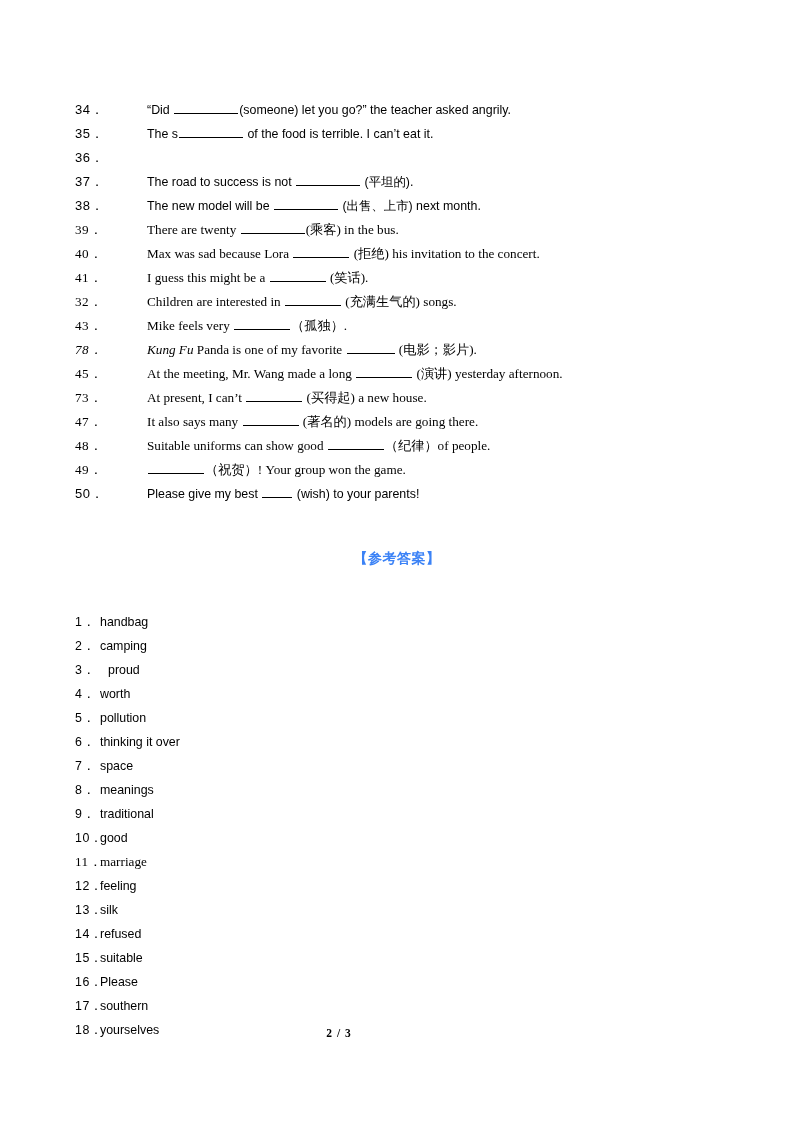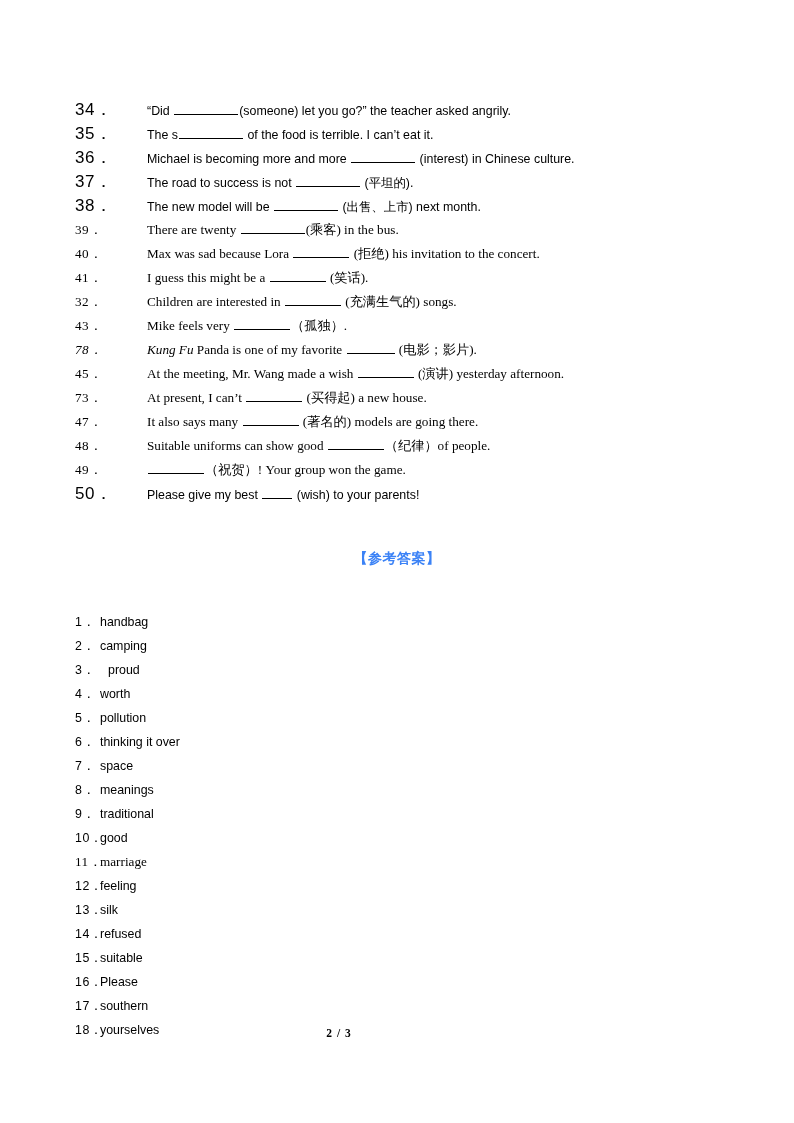--- a/index.html
+++ b/index.html
@@ -29,21 +29,21 @@
     display: flex;
     align-items: baseline;
     height: 24px;
     white-space: nowrap;
     font-size: 12.4px;
     line-height: 24px;
   }
   .q-num {
     width: 24px;
     flex: 0 0 24px;
-    font-size: 17px;
+    font-size: 13px;
     letter-spacing: 0.5px;
   }
   .q-text {
     font-size: 12.4px;
     margin-left: 48px;
   }
   
   .q-row.sans .q-num,
   .q-row.sans .q-text { font-family: "Liberation Sans", sans-serif; }
   
@@ -127,21 +127,20 @@
       <div class="q-row sans">
         <span class="q-num">34．</span>
         <span class="q-text"><span>“Did </span><span class="blank b-lg"></span><span>(someone) let you go?” the teacher asked angrily.</span></span>
       </div>
       <div class="q-row sans">
         <span class="q-num">35．</span>
         <span class="q-text"><span>The s</span><span class="blank b-lg"></span><span> of the food is terrible. I can’t eat it.</span></span>
       </div>
       <div class="q-row sans">
         <span class="q-num">36．</span>
-        <span class="q-text"><span>Michael is becoming more and more </span><span class="blank b-lg"></span><span> (interest) in Chinese culture.</span></span>
       </div>
       <div class="q-row sans">
         <span class="q-num">37．</span>
         <span class="q-text"><span>The road to success is not </span><span class="blank b-lg"></span><span> (平坦的).</span></span>
       </div>
       <div class="q-row sans">
         <span class="q-num">38．</span>
         <span class="q-text"><span>The new model will be </span><span class="blank b-lg"></span><span> (出售、上市) next month.</span></span>
       </div>
       <div class="q-row serif">
@@ -163,21 +162,21 @@
       <div class="q-row serif">
         <span class="q-num">43．</span>
         <span class="q-text"><span>Mike feels very  </span><span class="blank b-md"></span><span>（孤独）.</span></span>
       </div>
       <div class="q-row serif italic">
         <span class="q-num">78．</span>
         <span class="q-text"><span>Kung Fu</span><span class="roman"> Panda is one of my favorite </span><span class="blank b-sm"></span><span class="roman"> (电影；影片).</span></span>
       </div>
       <div class="q-row serif">
         <span class="q-num">45．</span>
-        <span class="q-text"><span>At the meeting, Mr. Wang made a wish </span><span class="blank b-md"></span><span> (演讲) yesterday afternoon.</span></span>
+        <span class="q-text"><span>At the meeting, Mr. Wang made a long </span><span class="blank b-md"></span><span> (演讲) yesterday afternoon.</span></span>
       </div>
       <div class="q-row serif">
         <span class="q-num">73．</span>
         <span class="q-text"><span>At present, I can’t </span><span class="blank b-md"></span><span> (买得起) a new house.</span></span>
       </div>
       <div class="q-row serif">
         <span class="q-num">47．</span>
         <span class="q-text"><span>It also says many </span><span class="blank b-md"></span><span> (著名的) models are going there.</span></span>
       </div>
       <div class="q-row serif">

